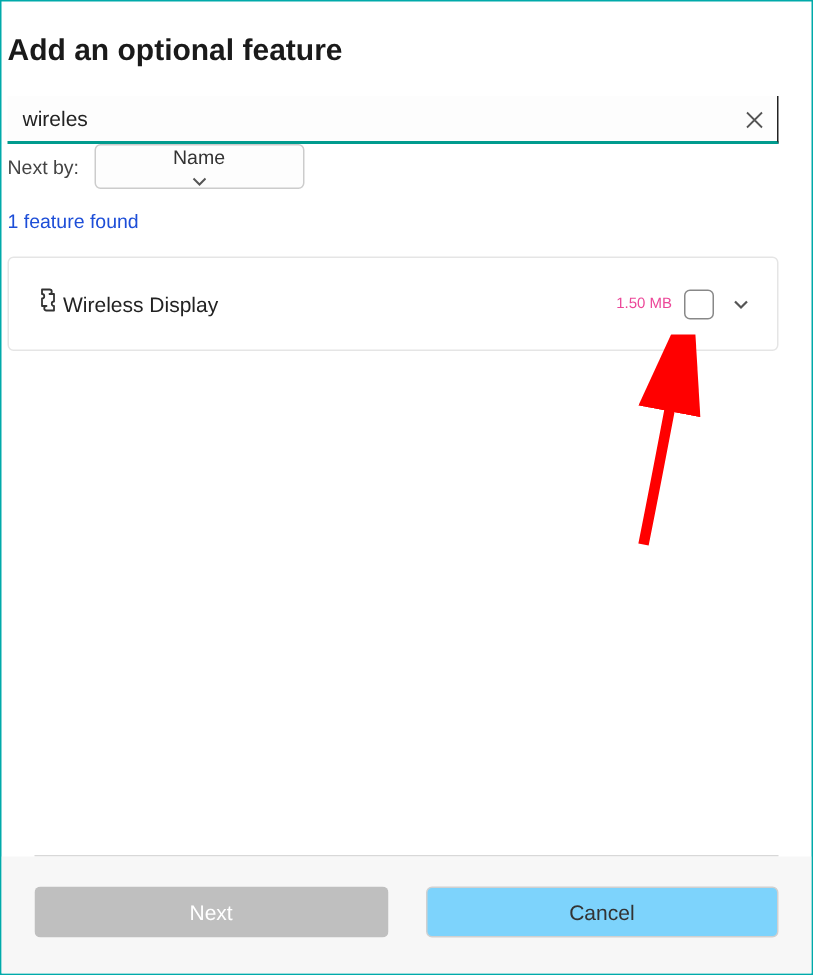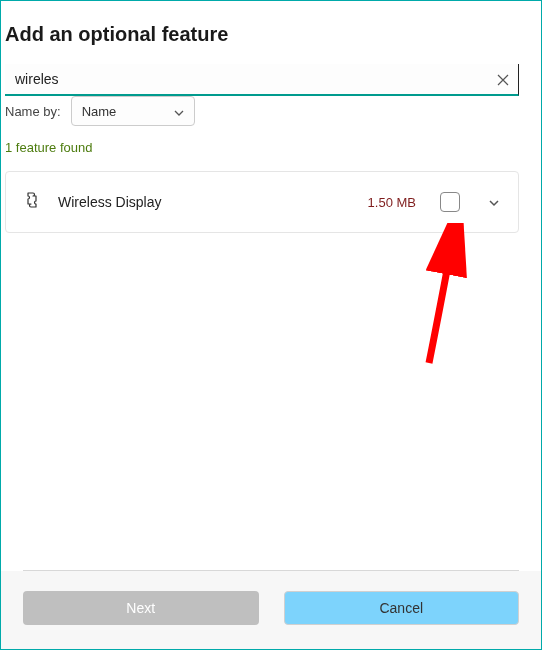--- a/index.html
+++ b/index.html
@@ -63,61 +63,61 @@
       margin-bottom: 14px;
     }
     .sort-label {
       font-size: 13px;
       color: #444;
     }
     .sort-select {
       display: flex;
       align-items: center;
       justify-content: space-between;
-      width: 124px;
+      width: 140px;
       height: 30px;
       padding: 0 10px;
       border: 1px solid #ccc;
       border-radius: 4px;
       background: #fdfdfd;
       font-size: 13px;
       color: #333;
       cursor: pointer;
+      flex-direction: column;
     }
     .sort-select .chev {
       color: #555;
     }
     .results-count {
       font-size: 13px;
-      color: #4d7c0f;
+      color: #1d4ed8;
       margin-bottom: 16px;
     }
     .feature-list {
       border: 1px solid #e5e5e5;
       border-radius: 4px;
       background: #fff;
     }
     .feature-item {
       display: flex;
       align-items: center;
       padding: 18px 16px;
-      gap: 16px;
     }
     .feature-icon {
       color: #333;
       flex-shrink: 0;
     }
     .feature-name {
       font-size: 14px;
       color: #222;
       flex: 1;
     }
     .feature-size {
-      font-size: 13px;
-      color: #7f1d1d;
+      font-size: 10px;
+      color: #ec4899;
       margin-right: 8px;
     }
     .checkbox {
       width: 20px;
       height: 20px;
       border: 1px solid #888;
       border-radius: 4px;
       background: #fff;
       cursor: pointer;
       margin-right: 10px;
@@ -179,21 +179,21 @@
   <div class="search-wrap">
     <input type="text" class="search-input cursor-caret" value="wireles" style="">
     <div class="clear-btn">
       <svg width="12" height="12" viewBox="0 0 12 12">
         <path d="M1 1 L11 11 M11 1 L1 11" stroke="#555" stroke-width="1.2" fill="none"></path>
       </svg>
     </div>
   </div>
 
   <div class="sort-row">
-    <span class="sort-label">Name by:</span>
+    <span class="sort-label">Next by:</span>
     <div class="sort-select">
       <span>Name</span>
       <span class="chev">
         <svg width="10" height="6" viewBox="0 0 10 6">
           <path d="M1 1 L5 5 L9 1" stroke="#555" stroke-width="1.3" fill="none"></path>
         </svg>
       </span>
     </div>
   </div>
 

